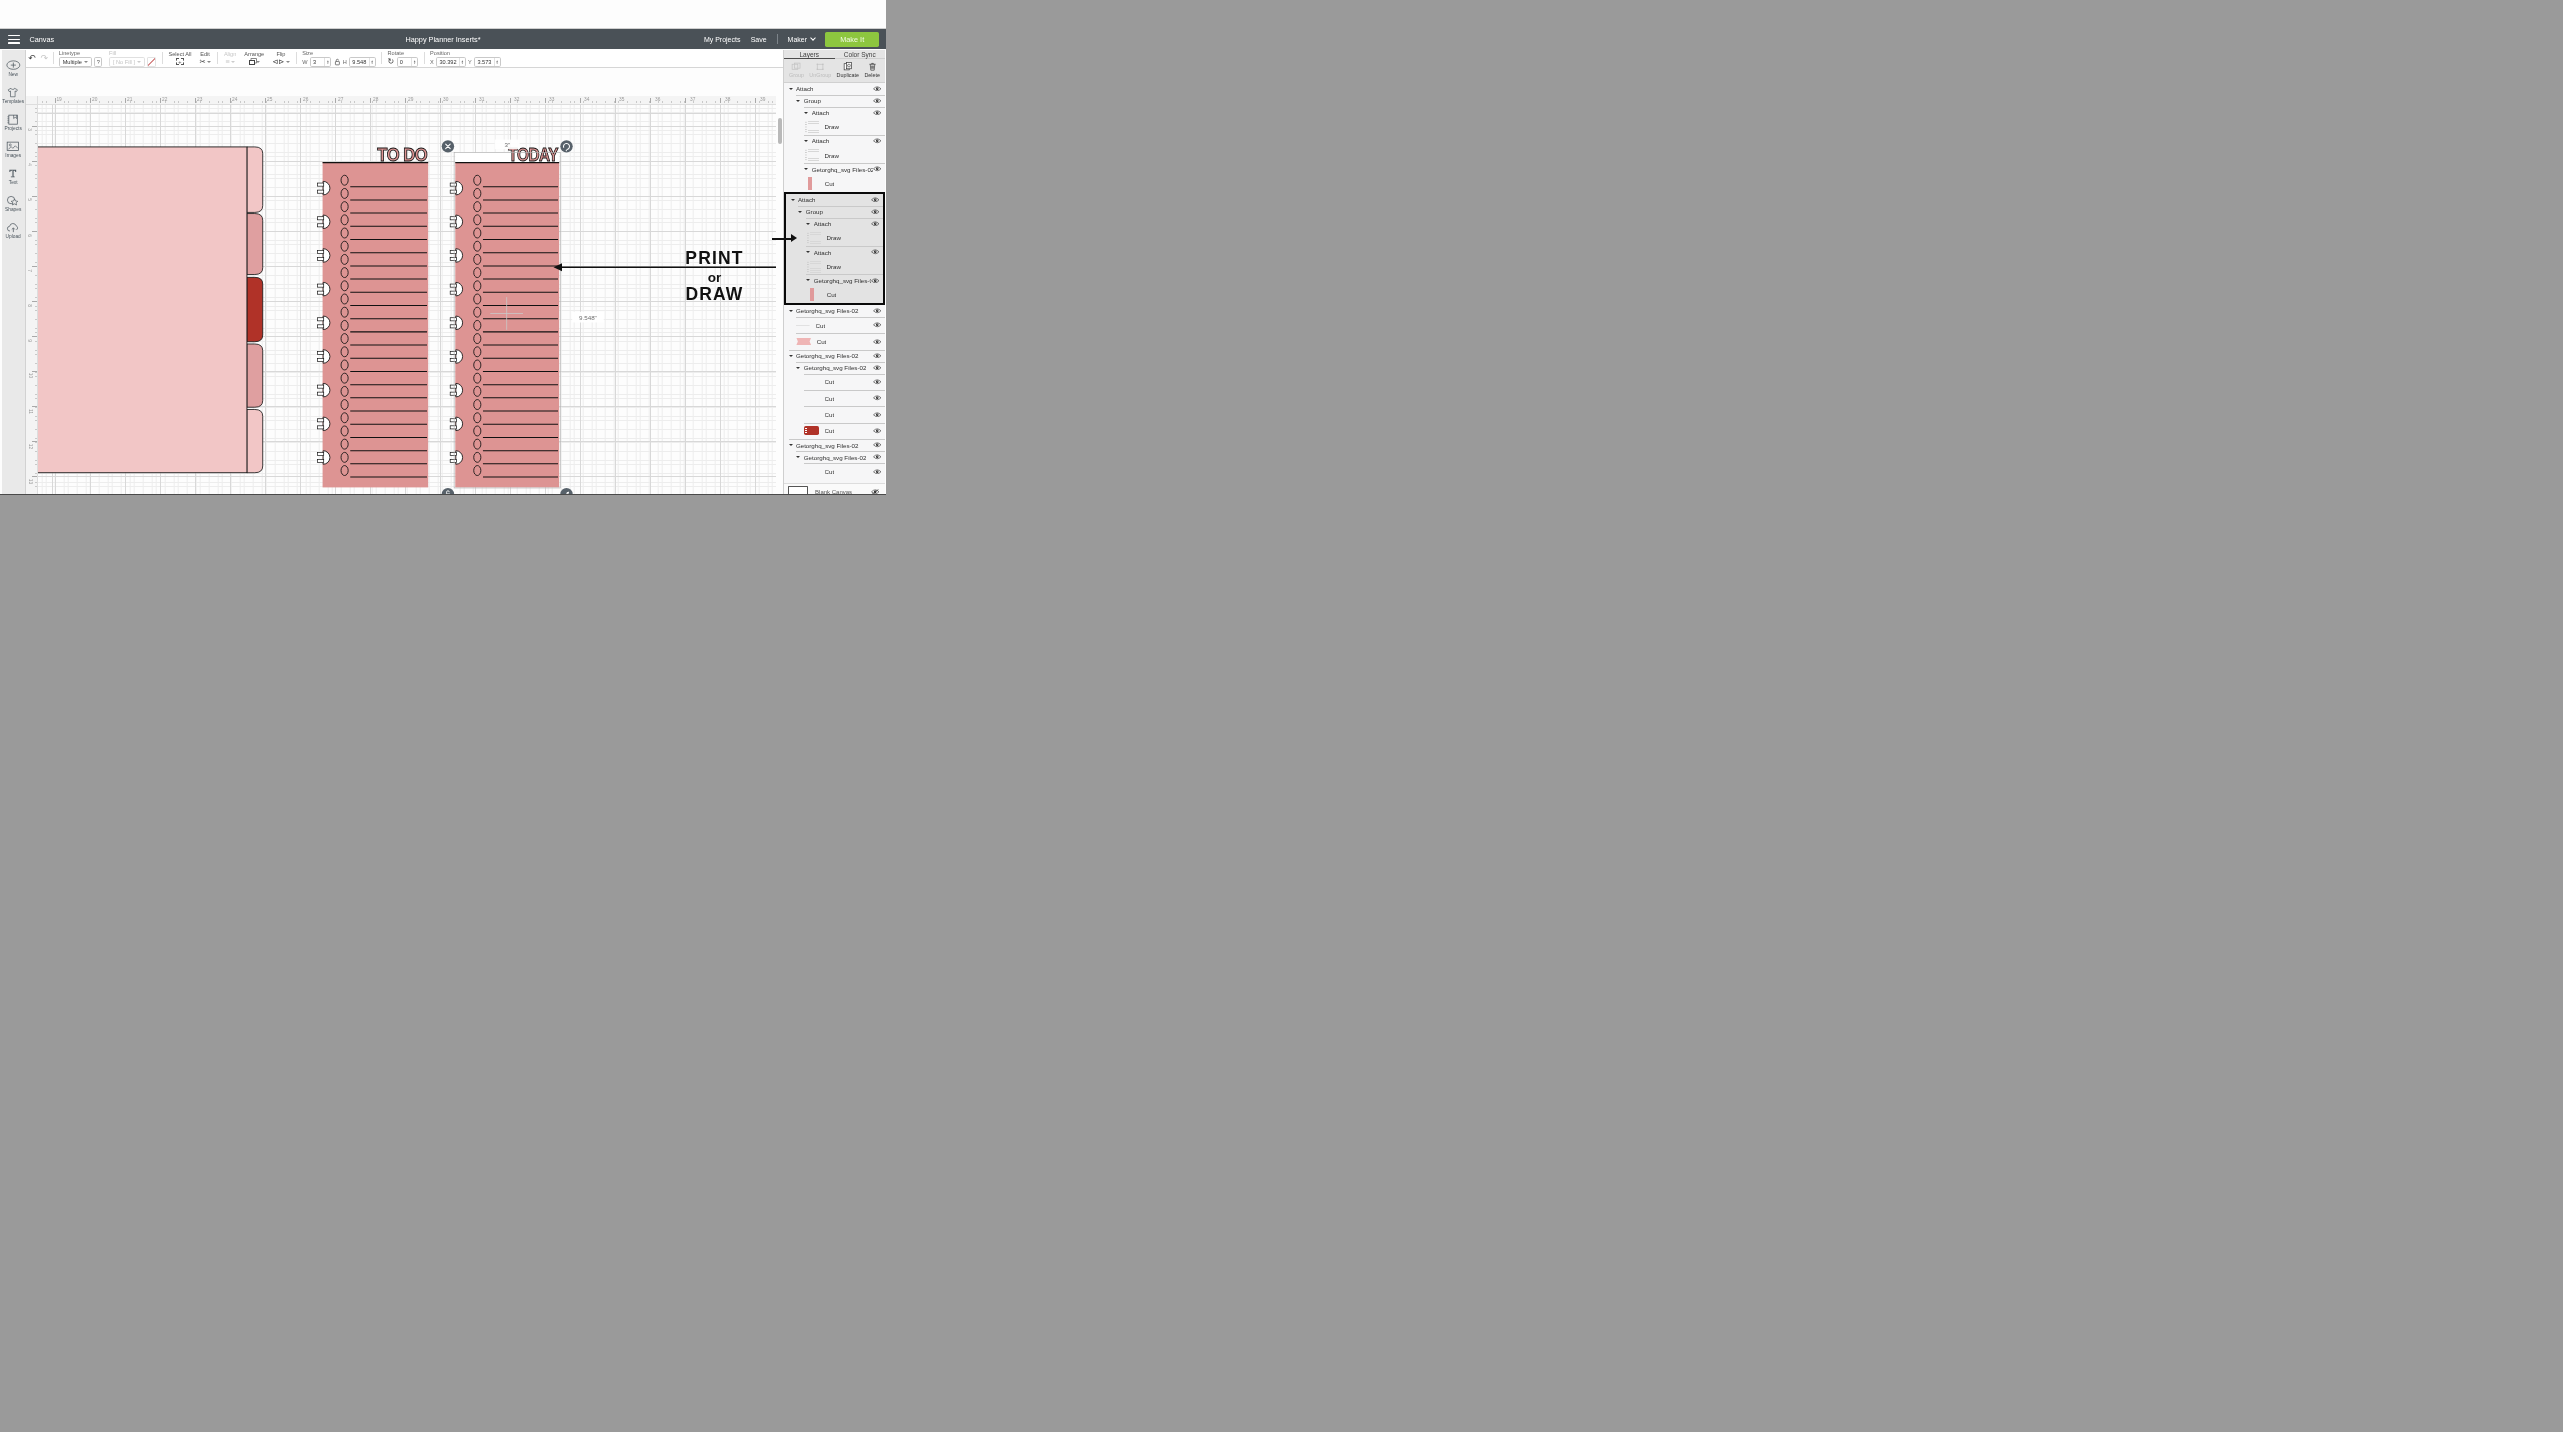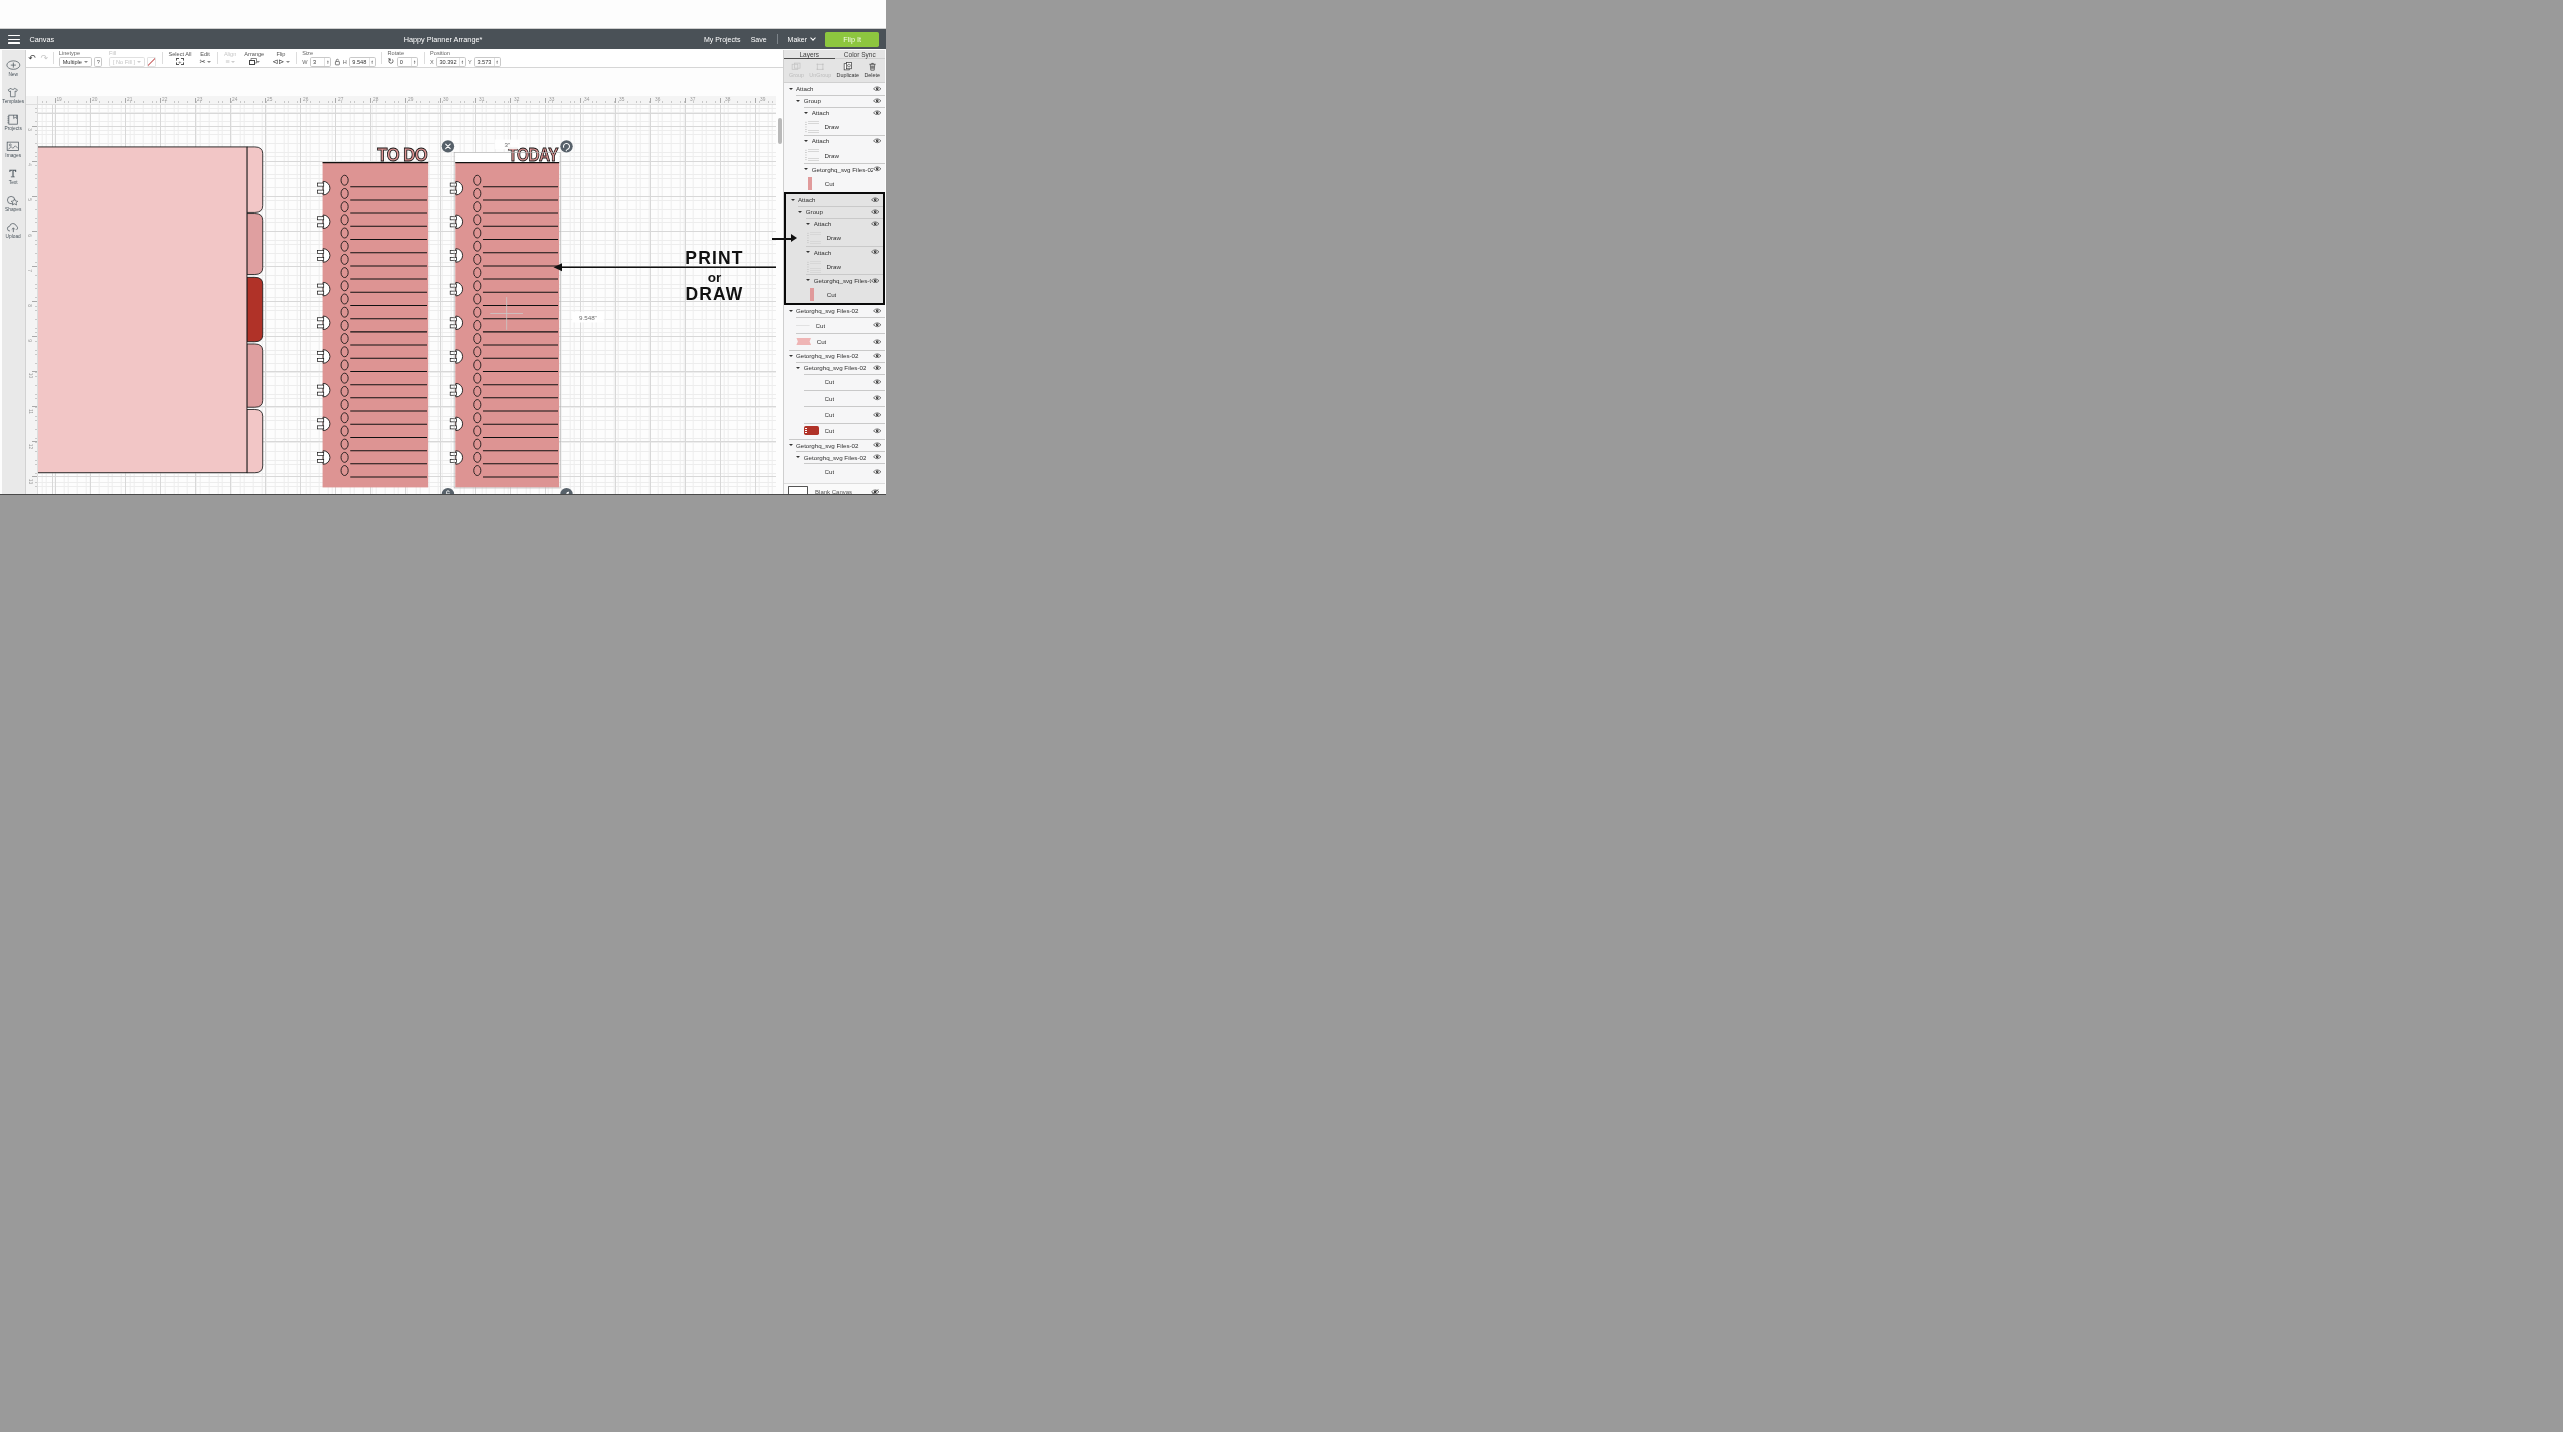--- a/index.html
+++ b/index.html
@@ -143,30 +143,30 @@
 <div id="app">
   <div class="abs" id="chrome-top"></div>
 
   <div class="abs" id="topbar">
     <div id="hamburger">
         <span></span>
         <span></span>
         <span></span>
       </div>
     <div id="app-title">Canvas</div>
-    <div id="project-title">Happy Planner Arrange*</div>
+    <div id="project-title">Happy Planner Inserts*</div>
     <div id="topbar-right">
       <span class="tb-link">My Projects</span>
       <span class="tb-link">Save</span>
       <span class="tb-divider"></span>
       <span id="machine-select">
         <span>Maker</span>
         <span class="chev"></span>
       </span>
-      <button id="make-it-btn">Flip It</button>
+      <button id="make-it-btn">Make It</button>
     </div>
   </div>
 
   <div class="abs" id="toolbar">
     <button class="icon-btn">↶</button>
     <button class="icon-btn disabled">↷</button>
     <div class="tsep"></div>
     <div class="tg">
       <span class="lab">Linetype</span>
       <div class="row">

